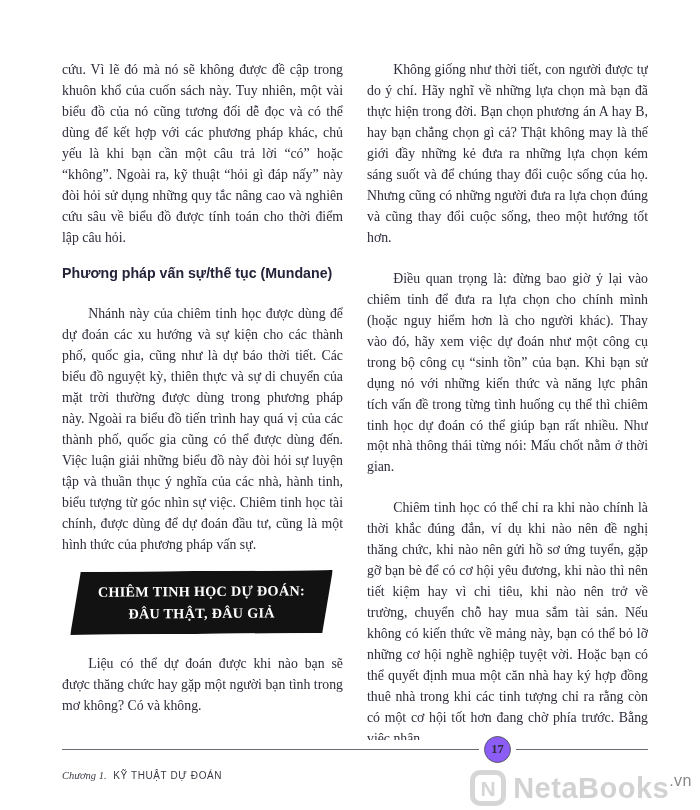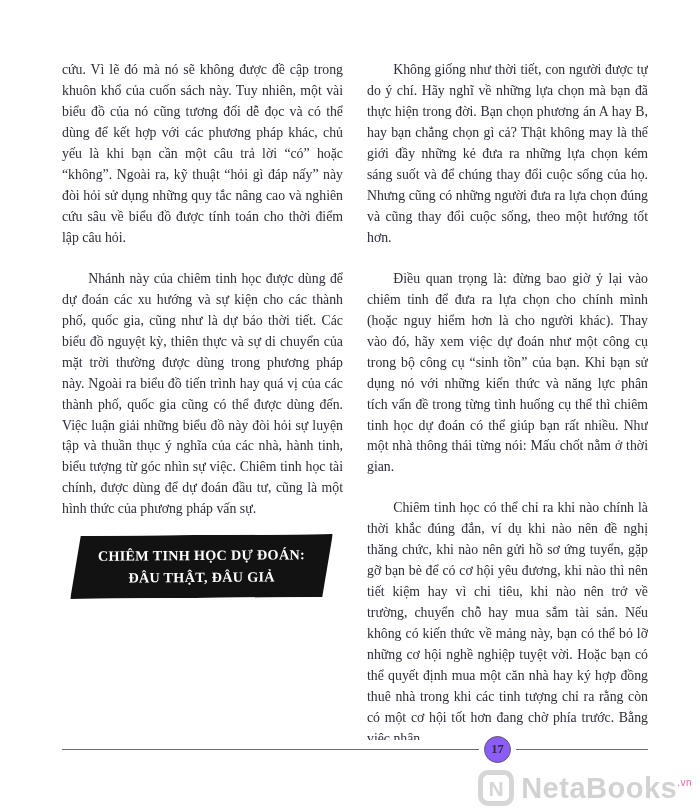--- a/index.html
+++ b/index.html
@@ -123,62 +123,68 @@
     line-height: 1;
   }
   .wm-text {
     font-family: "Liberation Sans", sans-serif;
     font-weight: 600;
     font-size: 29px;
     color: #cbcbcb;
     letter-spacing: 0.5px;
   }
   .wm-suffix {
-    font-size: 10px;
+    font-size: 16px;
     vertical-align: 12px;
     font-weight: 400;
-    color: #ec4899;
+    color: #737373;
   }
 </style>
 </head>
 <body>
 
 <div class="page">
 
   <div class="columns">
 
     <div class="col">
       <p class="para first">cứu. Vì lẽ đó mà nó sẽ không được đề cập trong khuôn khổ của cuốn sách này. Tuy nhiên, một vài biểu đồ của nó cũng tương đối dễ đọc và có thể dùng để kết hợp với các phương pháp khác, chủ yếu là khi bạn cần một câu trả lời “có” hoặc “không”. Ngoài ra, kỹ thuật “hỏi gì đáp nấy” này đòi hỏi sử dụng những quy tắc nâng cao và nghiên cứu sâu về biểu đồ được tính toán cho thời điểm lập câu hỏi.</p>
 
+      <h3 class="section-heading">Phương pháp vấn sự/thế tục (Mundane)</h3>
 
       <p class="para">Nhánh này của chiêm tinh học được dùng để dự đoán các xu hướng và sự kiện cho các thành phố, quốc gia, cũng như là dự báo thời tiết. Các biểu đồ nguyệt kỳ, thiên thực và sự di chuyển của mặt trời thường được dùng trong phương pháp này. Ngoài ra biểu đồ tiến trình hay quá vị của các thành phố, quốc gia cũng có thể được dùng đến. Việc luận giải những biểu đồ này đòi hỏi sự luyện tập và thuần thục ý nghĩa của các nhà, hành tinh, biểu tượng từ góc nhìn sự việc. Chiêm tinh học tài chính, được dùng để dự đoán đầu tư, cũng là một hình thức của phương pháp vấn sự.</p>
 
       <div class="banner">
         <span>CHIÊM TINH HỌC DỰ ĐOÁN:</span>
         <span>ĐÂU THẬT, ĐÂU GIẢ</span>
       </div>
 
+      <p class="para">Liệu có thể dự đoán được khi nào bạn sẽ được thăng chức hay gặp một người bạn tình trong mơ không? Có và không.</p>
     </div>
 
     <div class="col">
       <p class="para first" style="text-indent:1.9em;">Không giống như thời tiết, con người được tự do ý chí. Hãy nghĩ về những lựa chọn mà bạn đã thực hiện trong đời. Bạn chọn phương án A hay B, hay bạn chẳng chọn gì cả? Thật không may là thế giới đầy những kẻ đưa ra những lựa chọn kém sáng suốt và để chúng thay đổi cuộc sống của họ. Nhưng cũng có những người đưa ra lựa chọn đúng và cũng thay đổi cuộc sống, theo một hướng tốt hơn.</p>
 
       <p class="para">Điều quan trọng là: đừng bao giờ ỷ lại vào chiêm tinh để đưa ra lựa chọn cho chính mình (hoặc nguy hiểm hơn là cho người khác). Thay vào đó, hãy xem việc dự đoán như một công cụ trong bộ công cụ “sinh tồn” của bạn. Khi bạn sử dụng nó với những kiến thức và năng lực phân tích vấn đề trong từng tình huống cụ thể thì chiêm tinh học dự đoán có thể giúp bạn rất nhiều. Như một nhà thông thái từng nói: Mấu chốt nằm ở thời gian.</p>
 
       <p class="para">Chiêm tinh học có thể chỉ ra khi nào chính là thời khắc đúng đắn, ví dụ khi nào nên đề nghị thăng chức, khi nào nên gửi hồ sơ ứng tuyển, gặp gỡ bạn bè để có cơ hội yêu đương, khi nào thì nên tiết kiệm hay vì chi tiêu, khi nào nên trở về trường, chuyển chỗ hay mua sắm tài sản. Nếu không có kiến thức về mảng này, bạn có thể bỏ lỡ những cơ hội nghề nghiệp tuyệt vời. Hoặc bạn có thể quyết định mua một căn nhà hay ký hợp đồng thuê nhà trong khi các tinh tượng chỉ ra rằng còn có một cơ hội tốt hơn đang chờ phía trước. Bằng việc nhận</p>
     </div>
 
   </div>
 
   <div class="footer">
     <div class="footer-rule-row">
       <div class="rule left"></div>
       <div class="page-circle">17</div>
       <div class="rule right"></div>
     </div>
+    <div class="chapter">
+      <span class="chapter-label">Chương 1.</span>
+      <span class="chapter-title">KỸ THUẬT DỰ ĐOÁN</span>
+    </div>
   </div>
 
   <div class="watermark">
     <div class="wm-logo">N</div>
     <div class="wm-text">
       <span>NetaBooks</span><span class="wm-suffix">.vn</span>
     </div>
   </div>
 
 </div>

